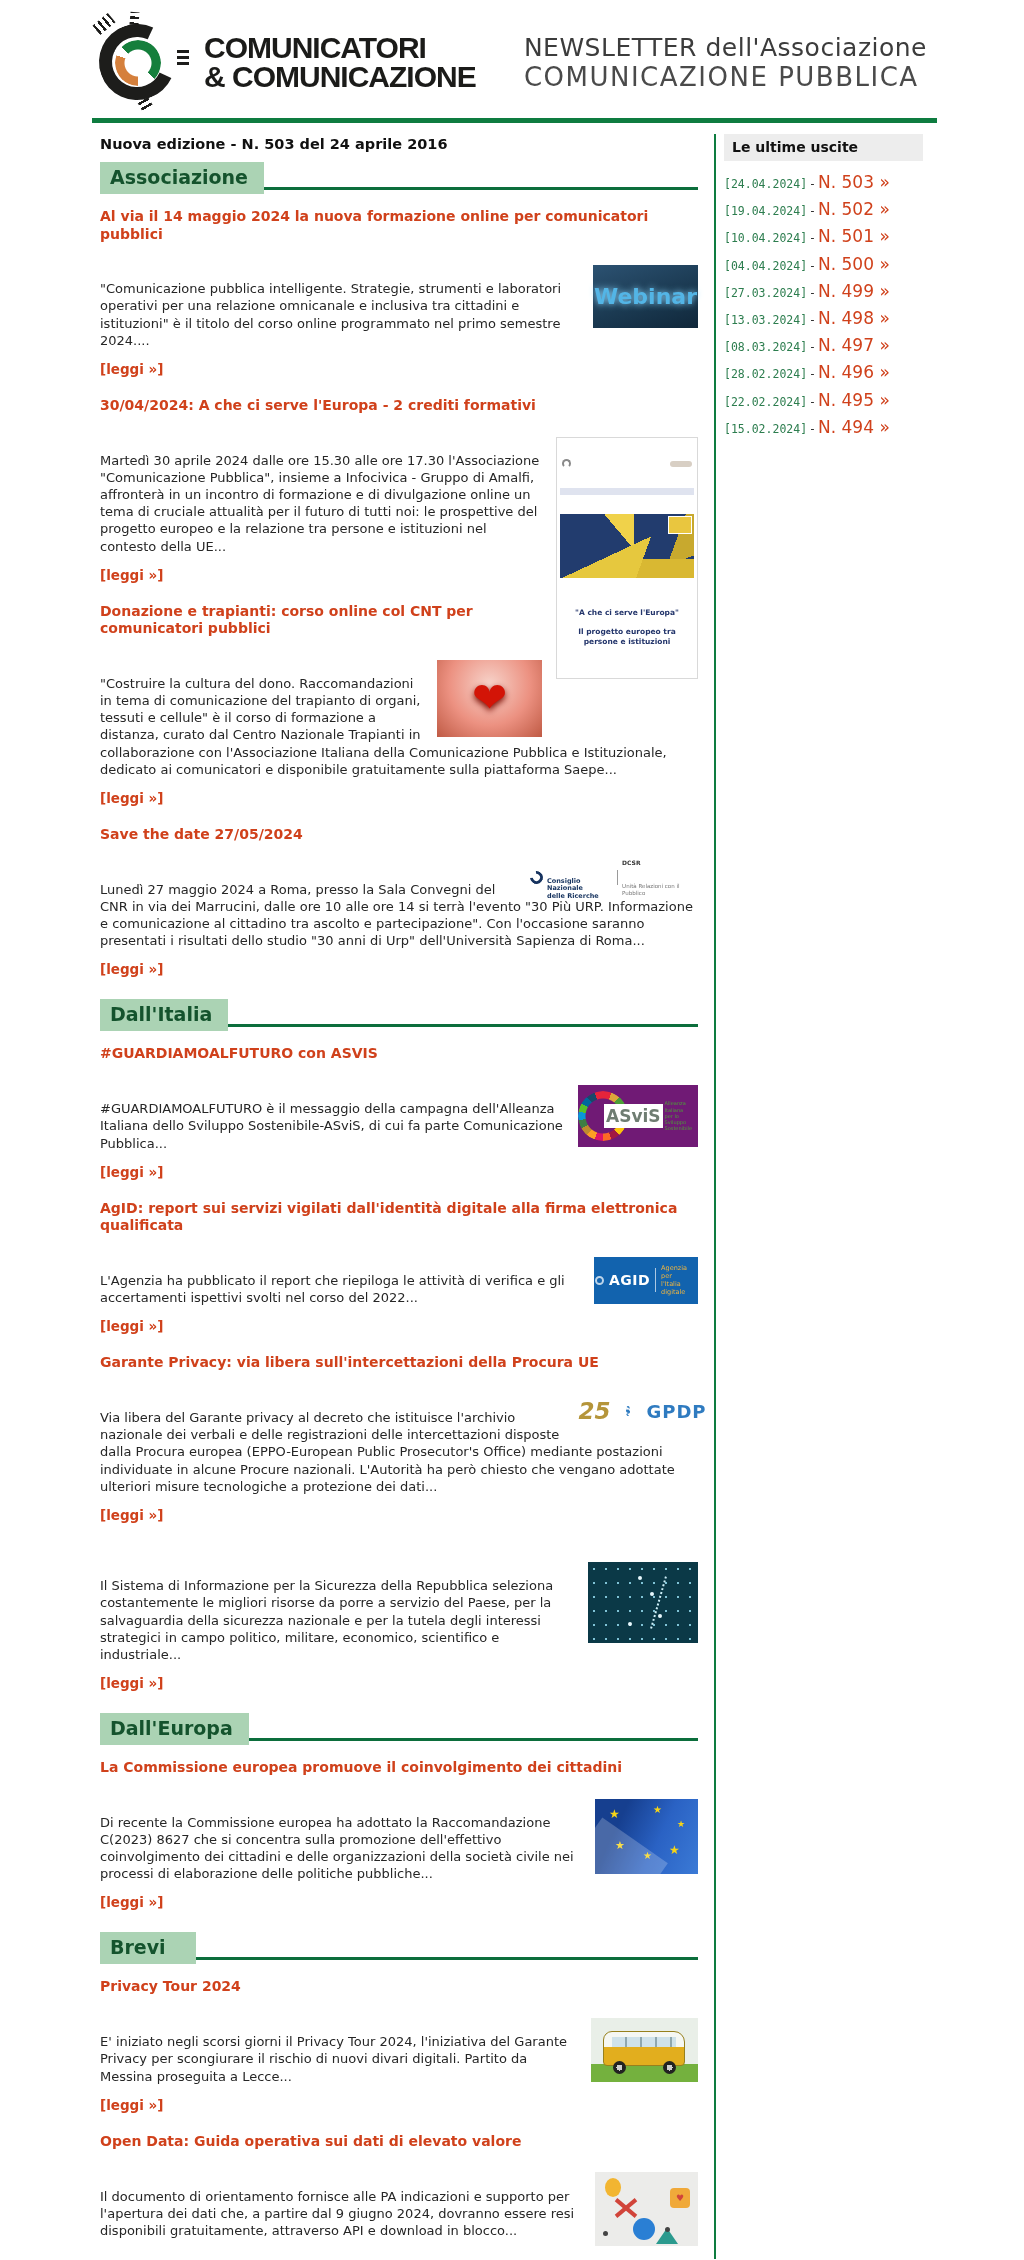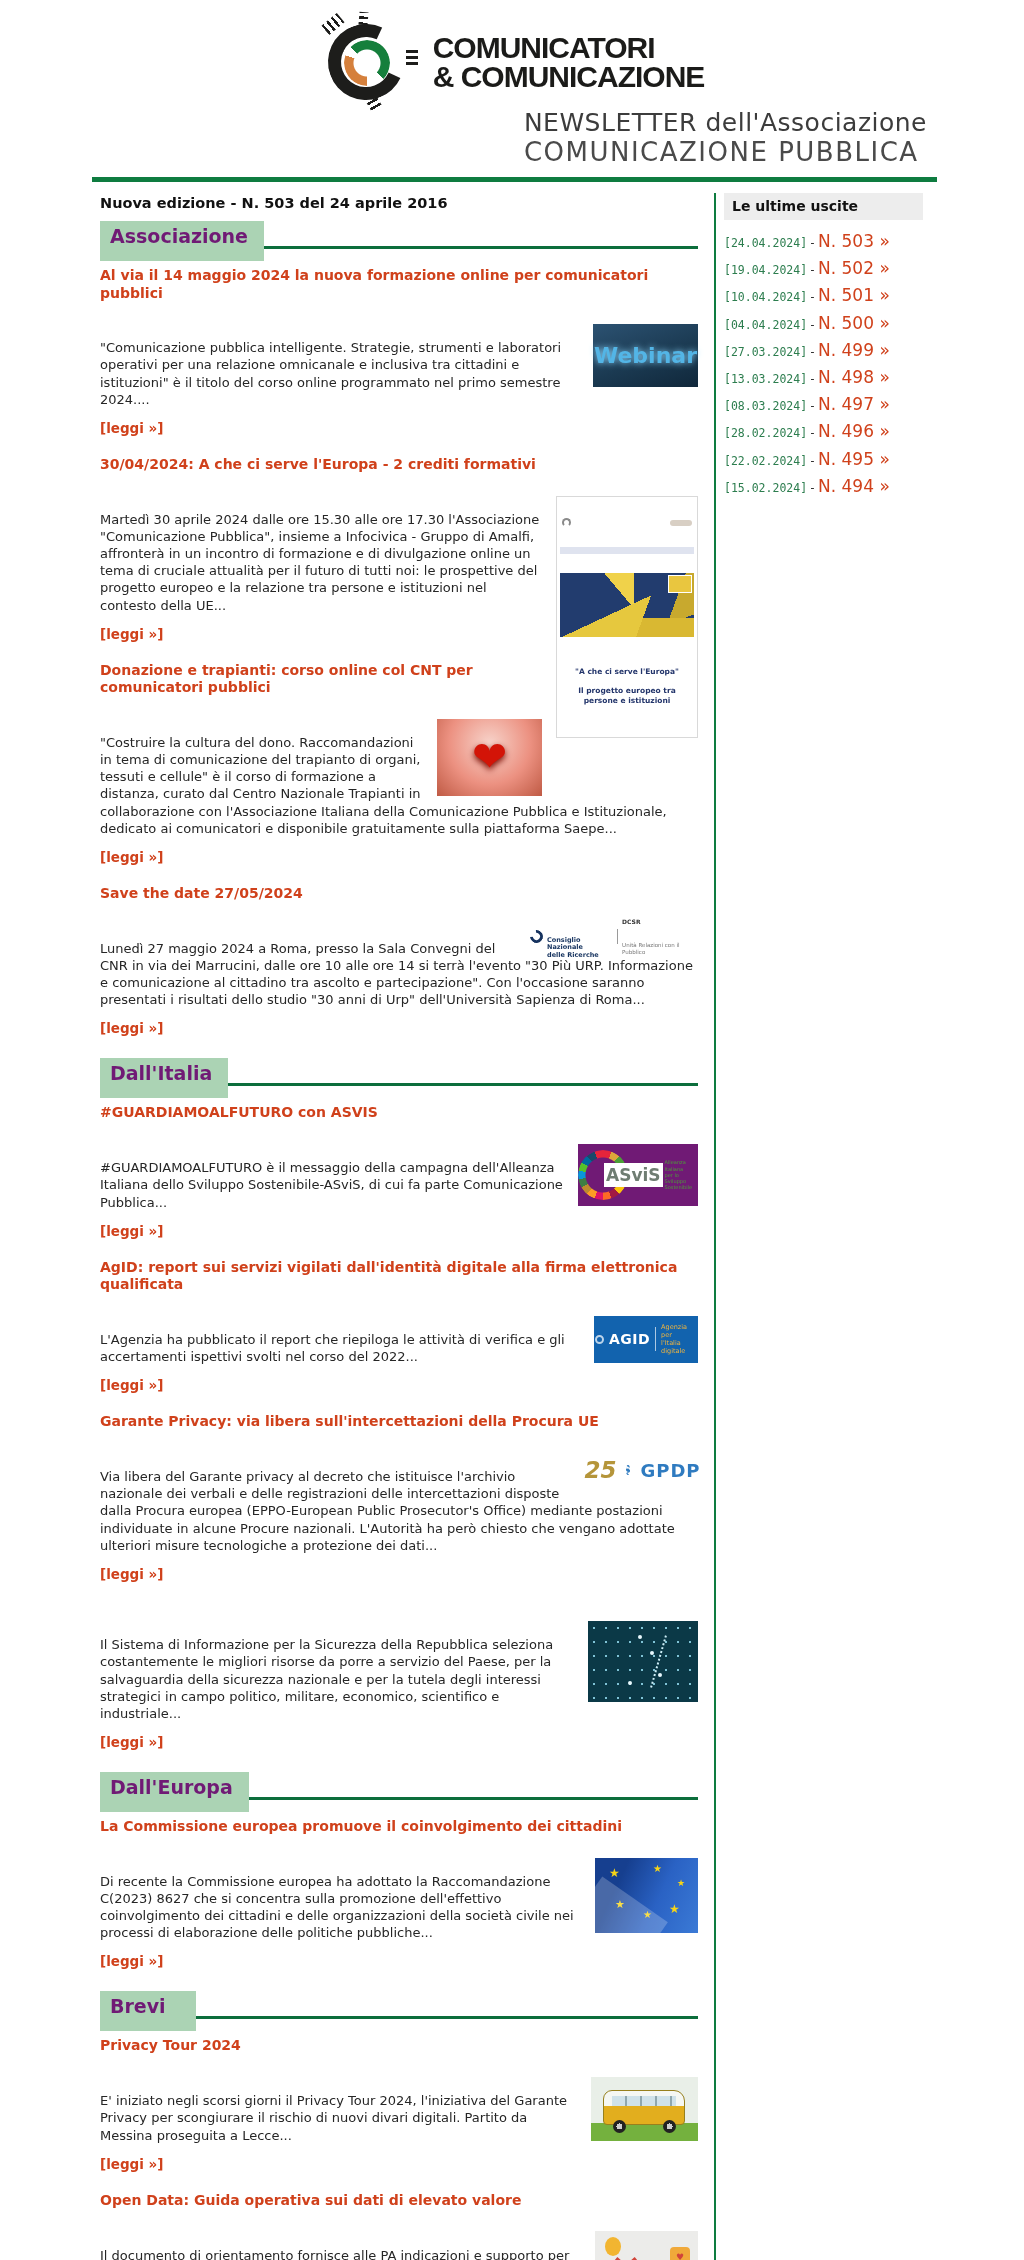--- a/index.html
+++ b/index.html
@@ -2,21 +2,21 @@
 <html><head>
 <meta charset="utf-8">
 <style>
   * { margin:0; padding:0; box-sizing:border-box; }
   html,body { background:#fff; }
   .page { width:1024px; height:2260px; background:#fff; overflow:hidden;
           font-family:"DejaVu Sans", "Liberation Sans", sans-serif; color:#222; }
   .wrap { width:845px; margin-left:92px; }
 
   
-  .hdr { display:flex; align-items:center; padding:16px 4px 10px 2px;flex-direction:column; }
+  .hdr { display:flex; align-items:center; padding:16px 4px 10px 2px; }
   .brand { display:flex; align-items:center; gap:16px; }
   .logo-mark { position:relative; width:94px; height:92px; }
   .logo-c { position:absolute; left:5px; top:8px; width:76px; height:76px; border:13px solid #1d1d1b;
             border-radius:50%; border-right-color:transparent; transform:rotate(-20deg); }
   .logo-inner { position:absolute; left:21px; top:24px; width:46px; height:46px; border-radius:50%;
             background:conic-gradient(#157f3c 0 135deg, transparent 135deg 180deg,
                        #d5803c 180deg 290deg, transparent 290deg 315deg, #157f3c 315deg 360deg);
             -webkit-mask:radial-gradient(circle, transparent 0 13px, #000 14px);
             mask:radial-gradient(circle, transparent 0 13px, #000 14px); }
   .comb { position:absolute; width:20px; height:12px;
@@ -36,22 +36,22 @@
   .main-row { display:flex; margin-top:11px; min-height:2035px; align-items:stretch; }
   .main-col { width:622px; padding:0 16px 0 8px; }
   .divider { width:2px; background:#0e7c40; }
   .sidebar { flex:1; padding:0 14px 0 8px; }
 
   .edition { font-weight:bold; font-size:14.5px; color:#111; margin:2px 0 6px; }
 
   .section { margin-top:22px; }
   .sec-hd { position:relative; height:33px; margin-bottom:13px; }
   .sec-line { position:absolute; left:0; right:0; bottom:5px; height:3px; background:#0c6e3c; }
-  .sec-tab { position:relative; display:inline-block; background:#abd3b4; color:#701a75;
-             font-weight:bold; font-size:19px; padding:4px 16px 14px 10px; min-width:96px; }
+  .sec-tab { position:relative; display:inline-block; background:#abd3b4; color:#14532d;
+             font-weight:bold; font-size:19px; padding:4px 16px 6px 10px; min-width:96px; }
 
   .article { margin-bottom:20px; }
   .a-title { color:#d0411b; font-weight:bold; font-size:14px; margin-bottom:3px; line-height:1.25; }
   .a-body  { font-size:13px; color:#262626; line-height:1.32; white-space:pre-line; }
   .a-link  { color:#d0411b; font-weight:bold; font-size:13.5px; margin-top:12px; width:70px; cursor:pointer; }
   .a-img   { float:right; margin:2px 0 4px 14px; }
 
   
   .sb-hd { background:#ededed; font-weight:bold; font-size:14px; color:#111;
            padding:5px 8px 6px; margin-bottom:8px; }
@@ -105,21 +105,21 @@
   .asvis-side { font-size:5px; color:#4c9f38; line-height:1.25; margin-left:2px; white-space:pre-line; }
 
   .img-agid { width:104px; height:47px; background:#1263ae; display:flex; align-items:center;
               justify-content:center; gap:5px; color:#fff; }
   .agid-emblem { width:9px; height:9px; border:2px double #bcd4ea; border-radius:50%; }
   .agid-word { font-size:14px; font-weight:bold; letter-spacing:0.5px;text-align:center; }
   .agid-div { width:1px; height:24px; background:rgba(255,255,255,0.65); }
   .agid-sub { font-size:6.5px; line-height:1.25; width:36px; color:#f0b53f; white-space:pre-line; }
 
   .img-gpdp { width:111px; height:35px; background:#fff; display:flex; align-items:center;
-              justify-content:center; gap:10px;text-align:center; }
+              justify-content:center; gap:16px;text-align:center; }
   .g25 { font-size:23px; font-weight:bold; font-style:italic; color:#b5953a; line-height:1; }
   .gpdp-gear { width:10px; height:10px; border:2px dotted #2f7bc0; border-radius:50%; }
   .gpdp-word { font-size:18px; font-weight:bold; color:#2f7bc0; letter-spacing:1px; }
 
   .img-italy { width:110px; height:81px; background:#0b3947; position:relative; overflow:hidden;
      background-image:radial-gradient(#7fc3d6 0.8px, transparent 1px); background-size:12px 14px; }
   .italy-boot { position:absolute; left:44px; top:10px; width:28px; height:54px;
      border-right:2px dotted #cdeef7; transform:rotate(16deg); }
   .italy-dot { position:absolute; width:4px; height:4px; border-radius:50%; background:#e8f8fd; }
 

